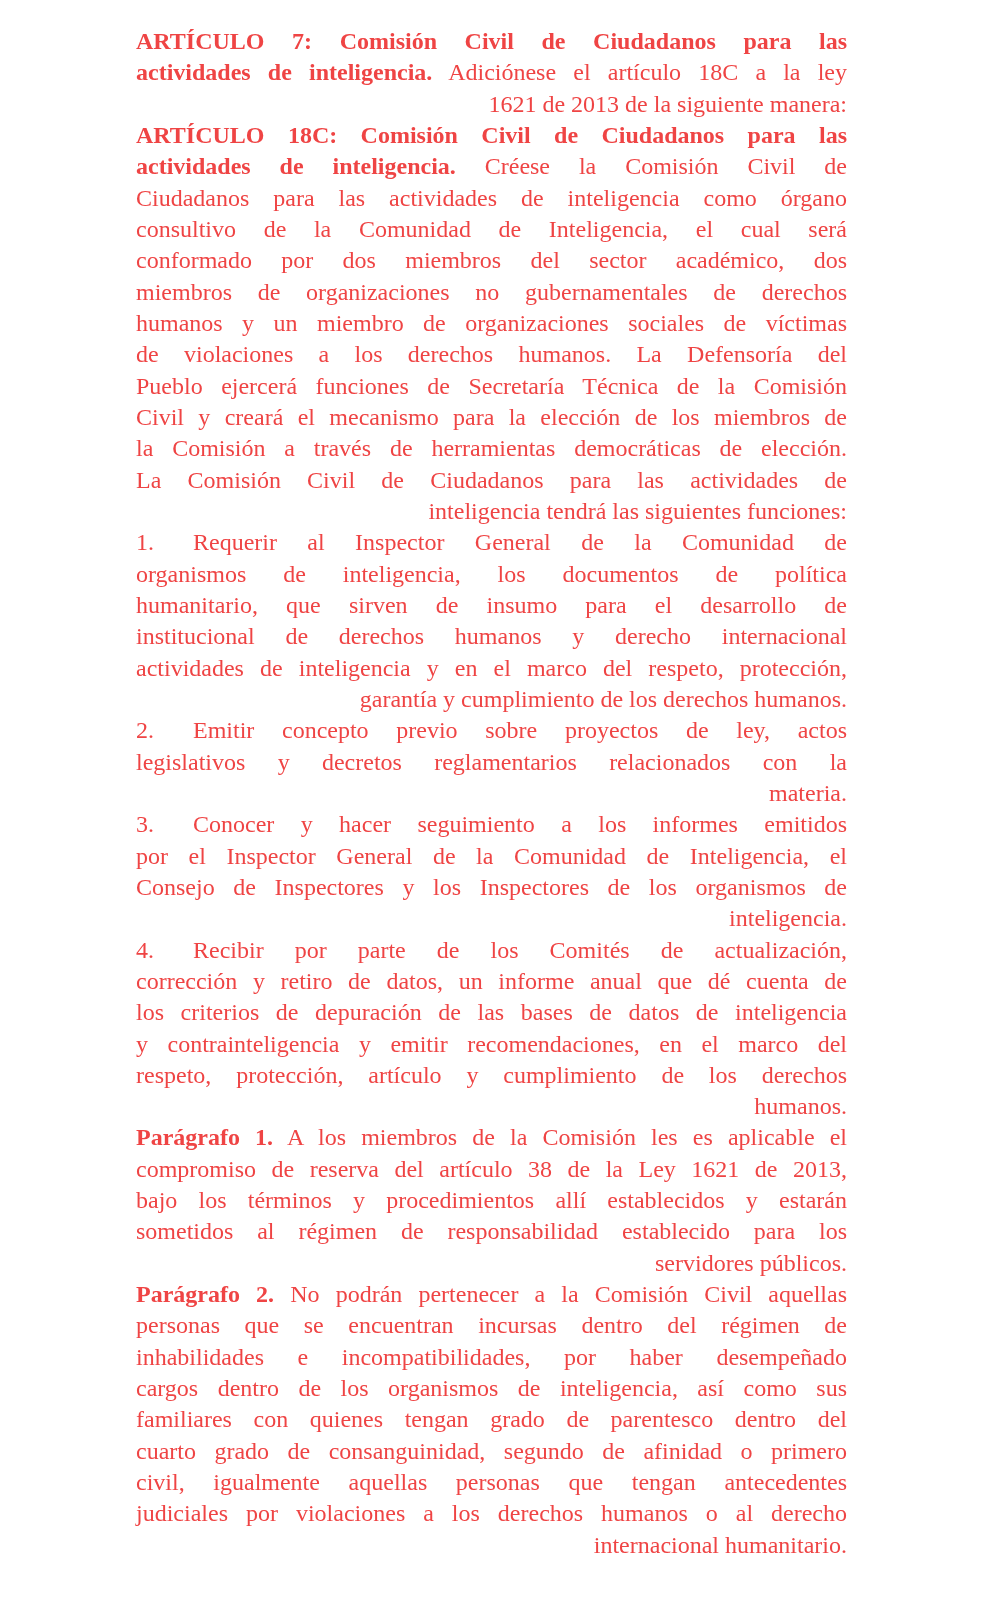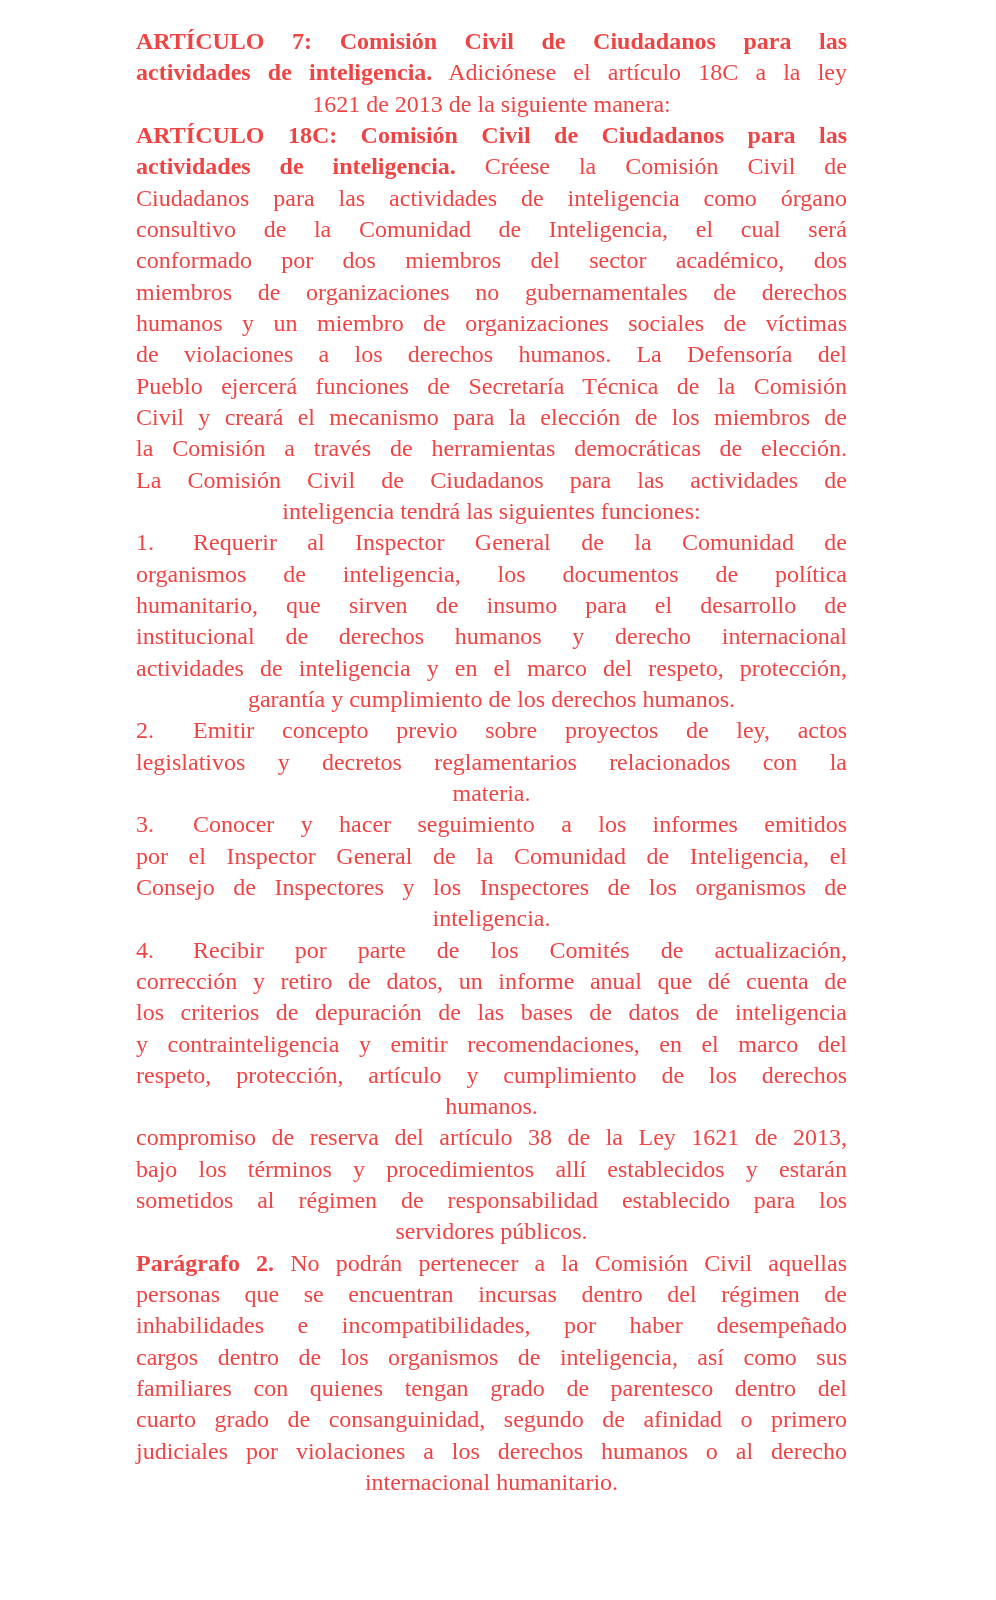--- a/index.html
+++ b/index.html
@@ -22,21 +22,21 @@
     top: 26px;
     width: 711px;
     font-family: "Liberation Serif", "DejaVu Serif", serif;
     font-size: 24px;
     line-height: 31.33px;
     color: #ef4444;
     -webkit-font-smoothing: antialiased;
   }
   .line {
     white-space: nowrap;
-    text-align: center;
+    text-align: right;
     height: 31.33px;
   }
   .line.j {
     text-align: justify;
     text-align-last: justify;
   }
   .num {
     display: inline-block;
     width: 57px;
   }
@@ -77,26 +77,28 @@
       <div class="line j"><span class="num">3.</span><span>Conocer y hacer seguimiento a los informes emitidos</span></div>
       <div class="line j"><span>por el Inspector General de la Comunidad de Inteligencia, el</span></div>
       <div class="line j"><span>Consejo de Inspectores y los Inspectores de los organismos de</span></div>
       <div class="line"><span>inteligencia.</span></div>
       <div class="line j"><span class="num">4.</span><span>Recibir por parte de los Comités de actualización,</span></div>
       <div class="line j"><span>corrección y retiro de datos, un informe anual que dé cuenta de</span></div>
       <div class="line j"><span>los criterios de depuración de las bases de datos de inteligencia</span></div>
       <div class="line j"><span>y contrainteligencia y emitir recomendaciones, en el marco del</span></div>
       <div class="line j"><span>respeto, protección, artículo y cumplimiento de los derechos</span></div>
       <div class="line"><span>humanos.</span></div>
+      <div class="line j"><span class="b">Parágrafo 1.</span><span> A los miembros de la Comisión les es aplicable el</span></div>
       <div class="line j"><span>compromiso de reserva del artículo 38 de la Ley 1621 de 2013,</span></div>
       <div class="line j"><span>bajo los términos y procedimientos allí establecidos y estarán</span></div>
       <div class="line j"><span>sometidos al régimen de responsabilidad establecido para los</span></div>
       <div class="line"><span>servidores públicos.</span></div>
       <div class="line j"><span class="b">Parágrafo 2.</span><span> No podrán pertenecer a la Comisión Civil aquellas</span></div>
       <div class="line j"><span>personas que se encuentran incursas dentro del régimen de</span></div>
       <div class="line j"><span>inhabilidades e incompatibilidades, por haber desempeñado</span></div>
       <div class="line j"><span>cargos dentro de los organismos de inteligencia, así como sus</span></div>
       <div class="line j"><span>familiares con quienes tengan grado de parentesco dentro del</span></div>
       <div class="line j"><span>cuarto grado de consanguinidad, segundo de afinidad o primero</span></div>
+      <div class="line j"><span>civil, igualmente aquellas personas que tengan antecedentes</span></div>
       <div class="line j"><span>judiciales por violaciones a los derechos humanos o al derecho</span></div>
       <div class="line"><span>internacional humanitario.</span></div>
     </div>
 </div>
 
 </body></html>

